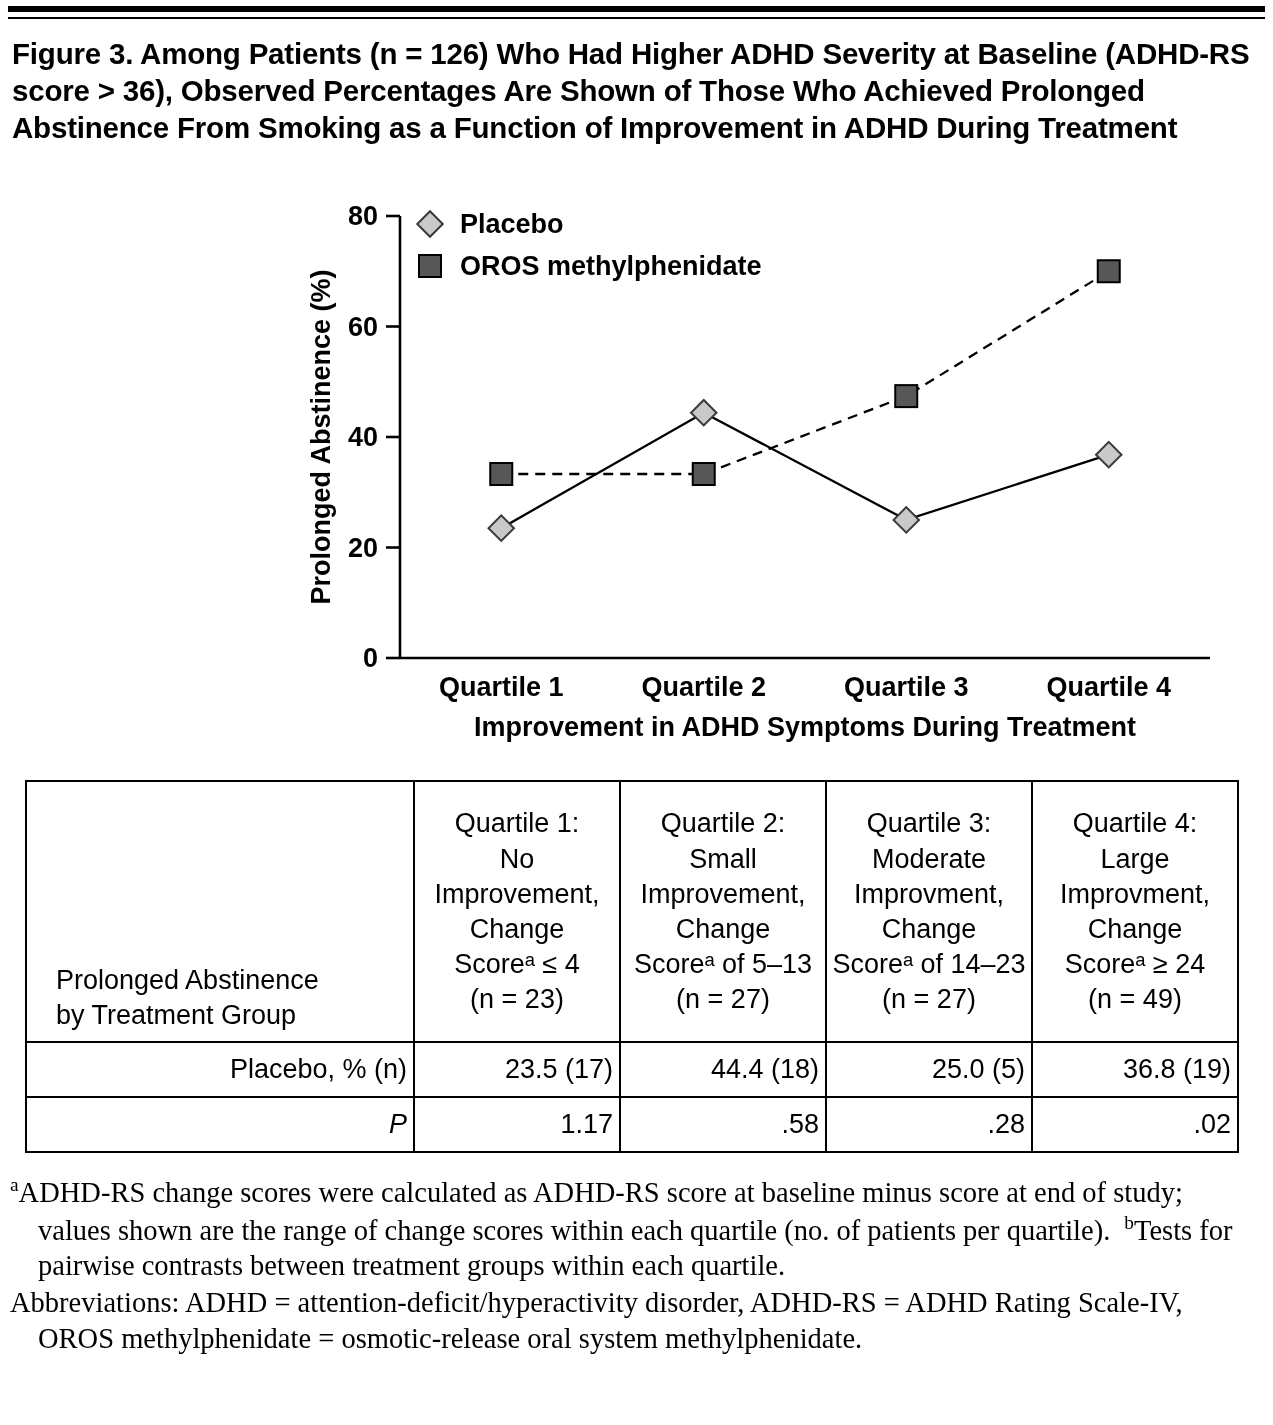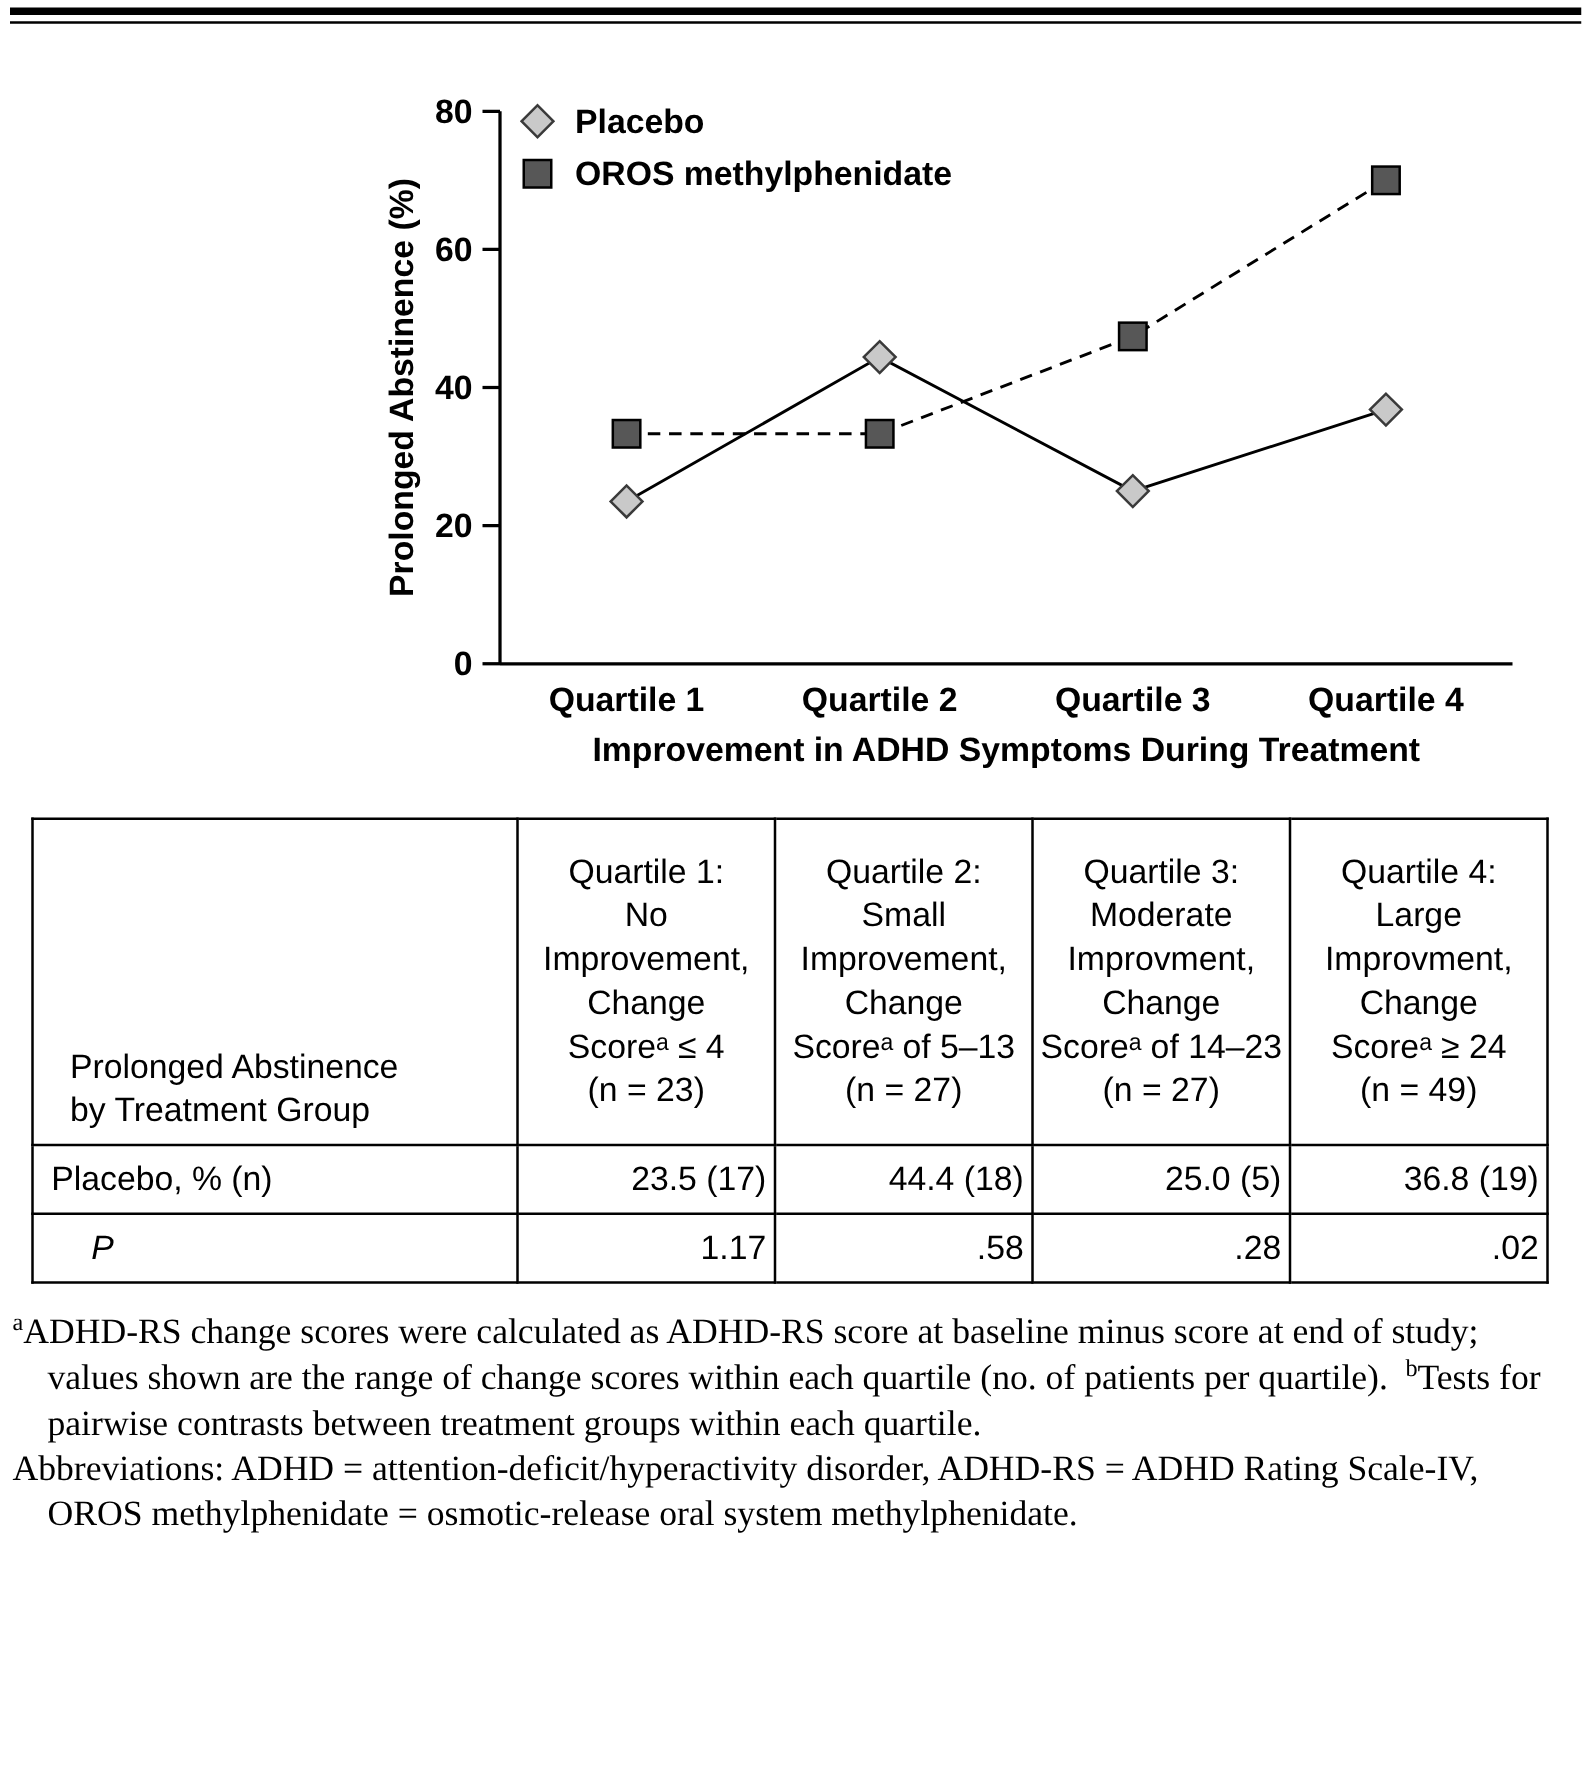--- a/index.html
+++ b/index.html
@@ -43,41 +43,42 @@
     vertical-align: middle;
     padding: 24px 4px;
     line-height: 1.3;
   }
   .data-table th.corner {
     text-align: left;
     vertical-align: bottom;
     padding: 10px 10px 8px 29px;
   }
   .data-table td { padding: 11px 6px; text-align: right; }
-  .data-table td.row-label { text-align: left; padding-left: 14px; }
+  .data-table td.row-label { text-align: right; padding-left: 14px; }
   .data-table td.indent { padding-left: 46px; }
   .data-table td.italic { font-style: italic; }
 
   .footnotes {
     font-family: "Liberation Serif", serif;
     font-size: 28.5px;
     line-height: 1.27;
     margin: 20px 14px 0 10px;
   }
   .footnote { padding-left: 28px; text-indent: -28px; margin: 0; }
   .footnotes sup { font-size: 0.68em; }
   .footnotes sup.gap { margin-left: 14px; }
 </style>
 </head>
 <body>
 
 <div class="page">
 
   <div class="rule-top"></div>
 
+  <h1 class="title">Figure 3. Among Patients (n = 126) Who Had Higher ADHD Severity at Baseline (ADHD-RS score &gt; 36), Observed Percentages Are Shown of Those Who Achieved Prolonged Abstinence From Smoking as a Function of Improvement in ADHD During Treatment</h1>
 
   <div class="chart-wrap">
     <svg id="chart-svg" xmlns="http://www.w3.org/2000/svg" viewBox="0 0 930 560" width="930" height="560">
         <g>
           <line x1="100" y1="28" x2="100" y2="470" stroke="#000" stroke-width="2.6"></line>
           <line x1="100" y1="470" x2="910" y2="470" stroke="#000" stroke-width="2.6"></line>
           <line x1="86" y1="470" x2="100" y2="470" stroke="#000" stroke-width="2.6"></line>
           <text x="78" y="479" text-anchor="end" font-size="27" font-weight="700">0</text>
           <line x1="86" y1="359.5" x2="100" y2="359.5" stroke="#000" stroke-width="2.6"></line>
           <text x="78" y="368.5" text-anchor="end" font-size="27" font-weight="700">20</text>

